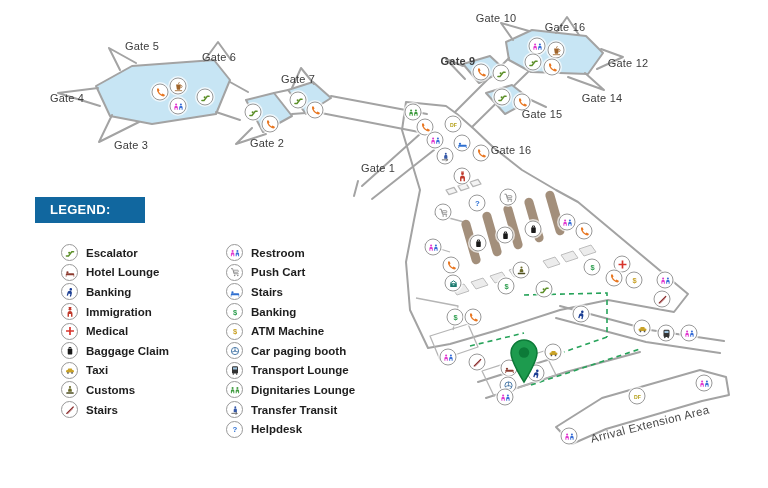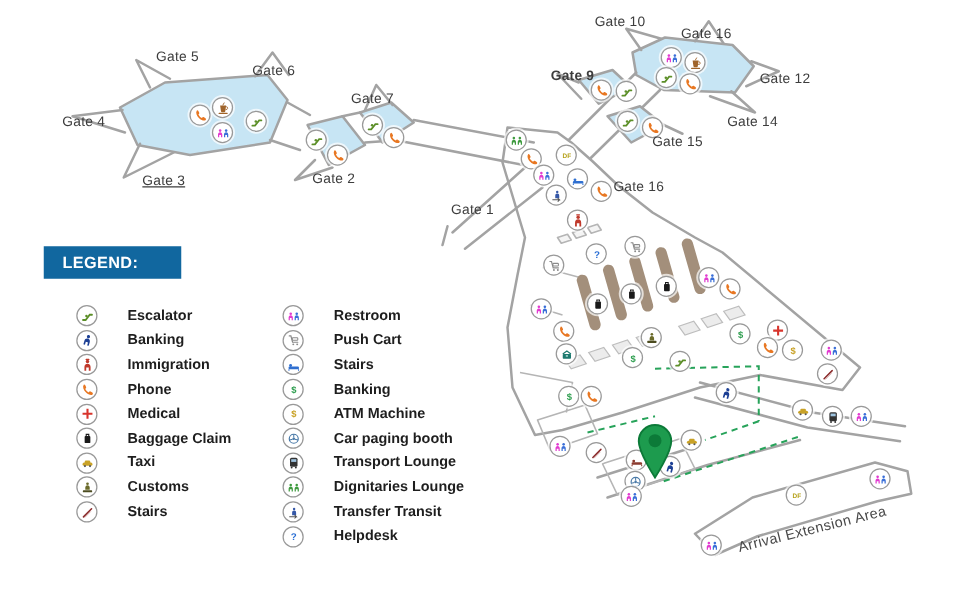--- a/index.html
+++ b/index.html
@@ -19,21 +19,21 @@
               font-size:11.5px;color:#474747;white-space:nowrap;letter-spacing:.4px;}
   .pin{position:absolute;left:506px;top:338px;z-index:4;}
   
   .legend{position:absolute;left:35px;top:197px;z-index:5;width:350px;}
   .legend-title{background:#11679f;color:#fff;font-weight:bold;font-size:13px;
                 padding:5px 34px 6px 15px;display:inline-block;letter-spacing:.3px;}
   .legend-cols{position:relative;margin-top:20px;}
   .legend-col{position:absolute;top:0;}
   .legend-col.c0{left:26px;}
   .legend-col.c1{left:191px;}
-  .legend-item{display:flex;align-items:center;height:19.6px;gap:24px;}
+  .legend-item{display:flex;align-items:center;height:19.6px;gap:8px;}
   .legend-icon{width:17px;height:17px;border-radius:50%;background:#fff;border:1.5px solid #999;
                box-sizing:border-box;display:flex;align-items:center;justify-content:center;flex:0 0 17px;}
   .legend-icon svg{width:12px;height:12px;display:block;}
   .legend-label{font-size:11.5px;font-weight:bold;color:#1e1e1e;white-space:nowrap;}
 </style>
 </head>
 <body>
 
 <div class="stage">
 
@@ -533,21 +533,21 @@
         <svg viewBox="0 0 20 20">
           <use href="#i-restroom"></use>
         </svg>
       </div>
     </div>
 
   <div id="label-layer">
     <div class="area-label">Arrival Extension Area</div>
   <div class="gate-label" style="left: 378px; top: 168px;">Gate 1</div>
       <div class="gate-label" style="left: 267px; top: 143px;">Gate 2</div>
-      <div class="gate-label" style="left: 131px; top: 145px; text-decoration: underline;">Gate 3</div>
+      <div class="gate-label" style="left: 131px; top: 145px;">Gate 3</div>
       <div class="gate-label" style="left: 67px; top: 98px;">Gate 4</div>
       <div class="gate-label" style="left: 142px; top: 46px;">Gate 5</div>
       <div class="gate-label" style="left: 219px; top: 57px;">Gate 6</div>
       <div class="gate-label" style="left: 298px; top: 79px;">Gate 7</div>
       <div class="gate-label" style="left: 458px; top: 61px; font-weight: bold;">Gate 9</div>
       <div class="gate-label" style="left: 496px; top: 18px;">Gate 10</div>
       <div class="gate-label" style="left: 565px; top: 27px;">Gate 16</div>
       <div class="gate-label" style="left: 628px; top: 63px;">Gate 12</div>
       <div class="gate-label" style="left: 602px; top: 98px;">Gate 14</div>
       <div class="gate-label" style="left: 542px; top: 114px;">Gate 15</div>
@@ -567,40 +567,40 @@
             <span class="legend-icon">
               <svg viewBox="0 0 20 20">
                 <use href="#i-escalator"></use>
               </svg>
             </span>
             <span class="legend-label">Escalator</span>
           </div>
           <div class="legend-item">
             <span class="legend-icon">
               <svg viewBox="0 0 20 20">
+                <use href="#i-hotel"></use>
+              </svg>
+            </span>
+            <span class="legend-label">Hotel Lounge</span>
+          </div>
+          <div class="legend-item">
+            <span class="legend-icon">
+              <svg viewBox="0 0 20 20">
                 <use href="#i-arrival"></use>
               </svg>
             </span>
             <span class="legend-label">Banking</span>
           </div>
           <div class="legend-item">
             <span class="legend-icon">
               <svg viewBox="0 0 20 20">
                 <use href="#i-immigration"></use>
               </svg>
             </span>
             <span class="legend-label">Immigration</span>
-          </div>
-          <div class="legend-item">
-            <span class="legend-icon">
-              <svg viewBox="0 0 20 20">
-                <use href="#i-phone"></use>
-              </svg>
-            </span>
-            <span class="legend-label">Phone</span>
           </div>
           <div class="legend-item">
             <span class="legend-icon">
               <svg viewBox="0 0 20 20">
                 <use href="#i-medical"></use>
               </svg>
             </span>
             <span class="legend-label">Medical</span>
           </div>
           <div class="legend-item">

